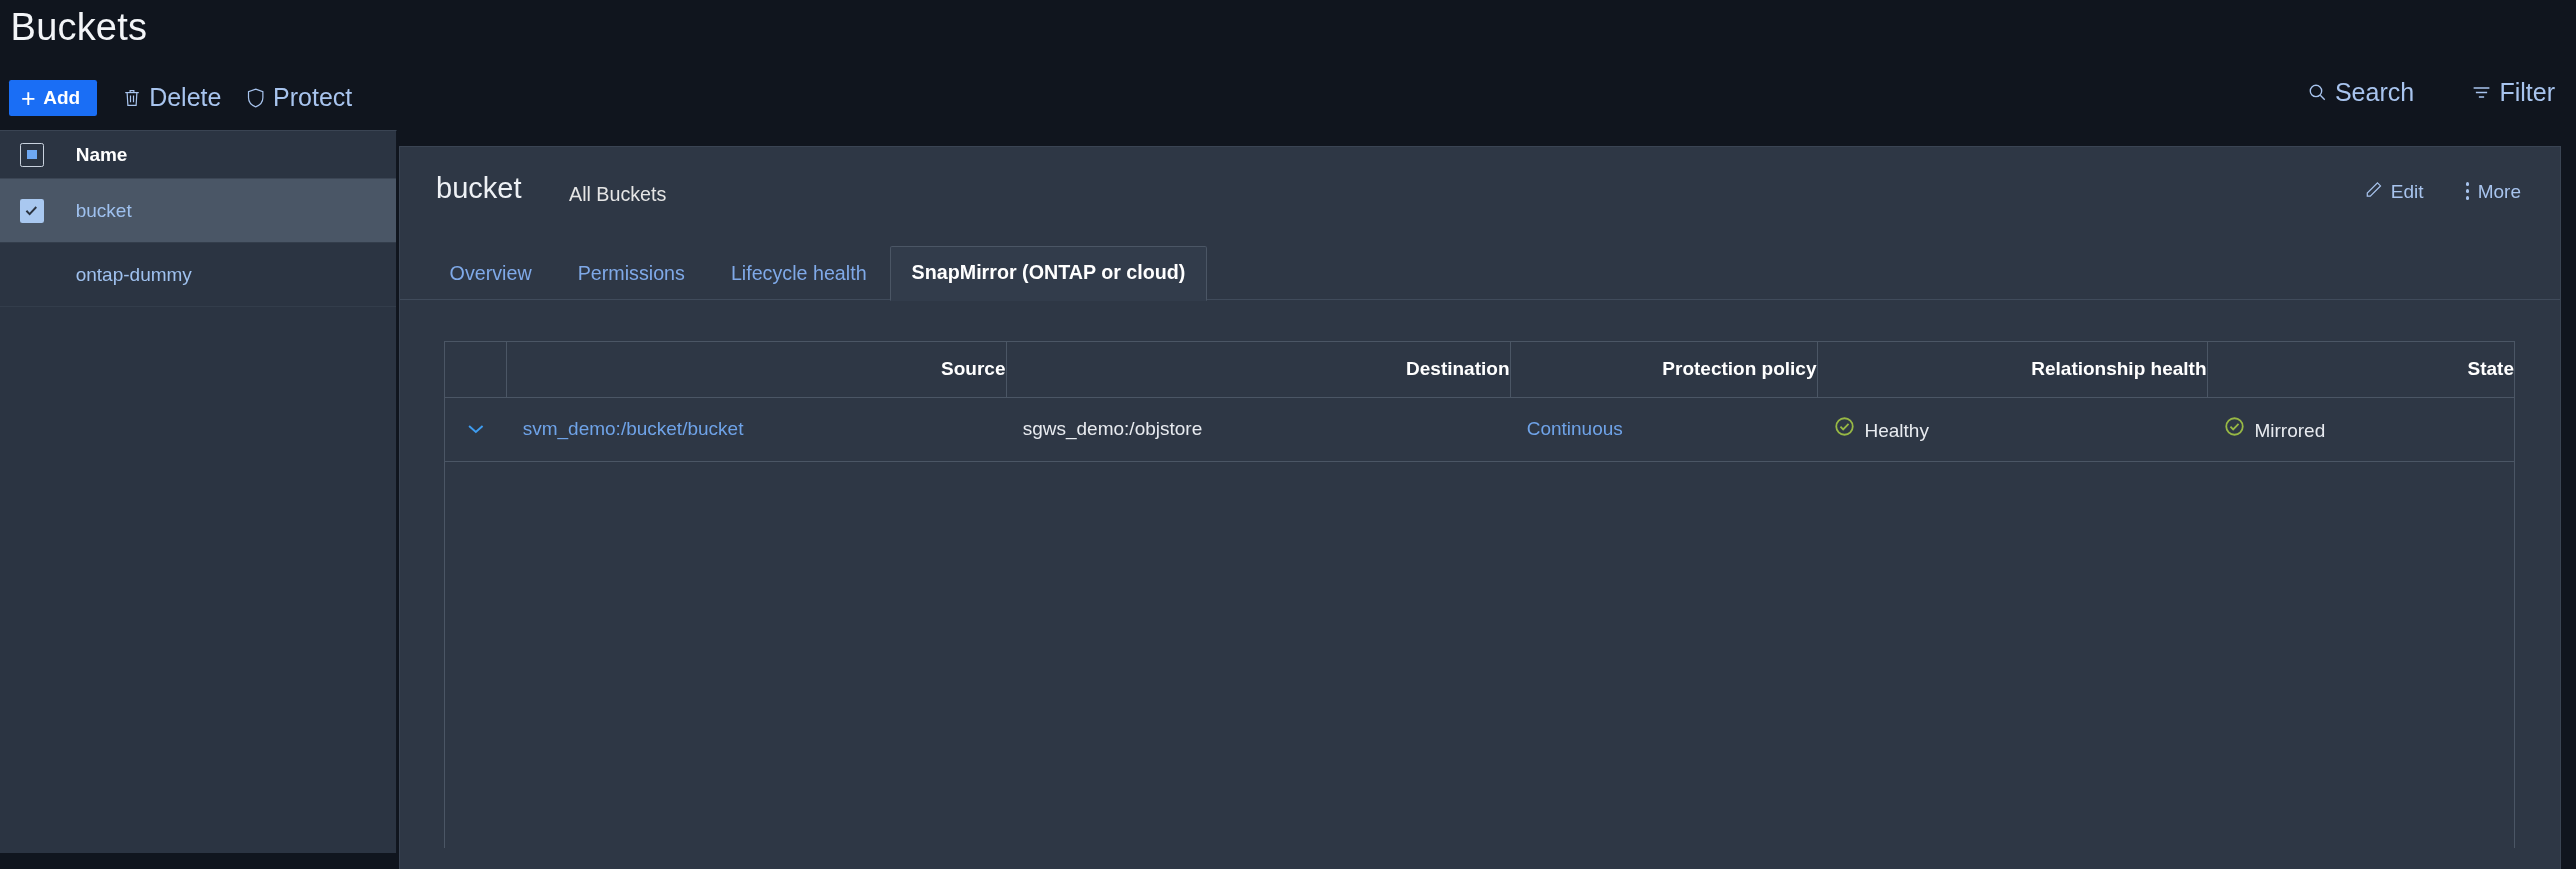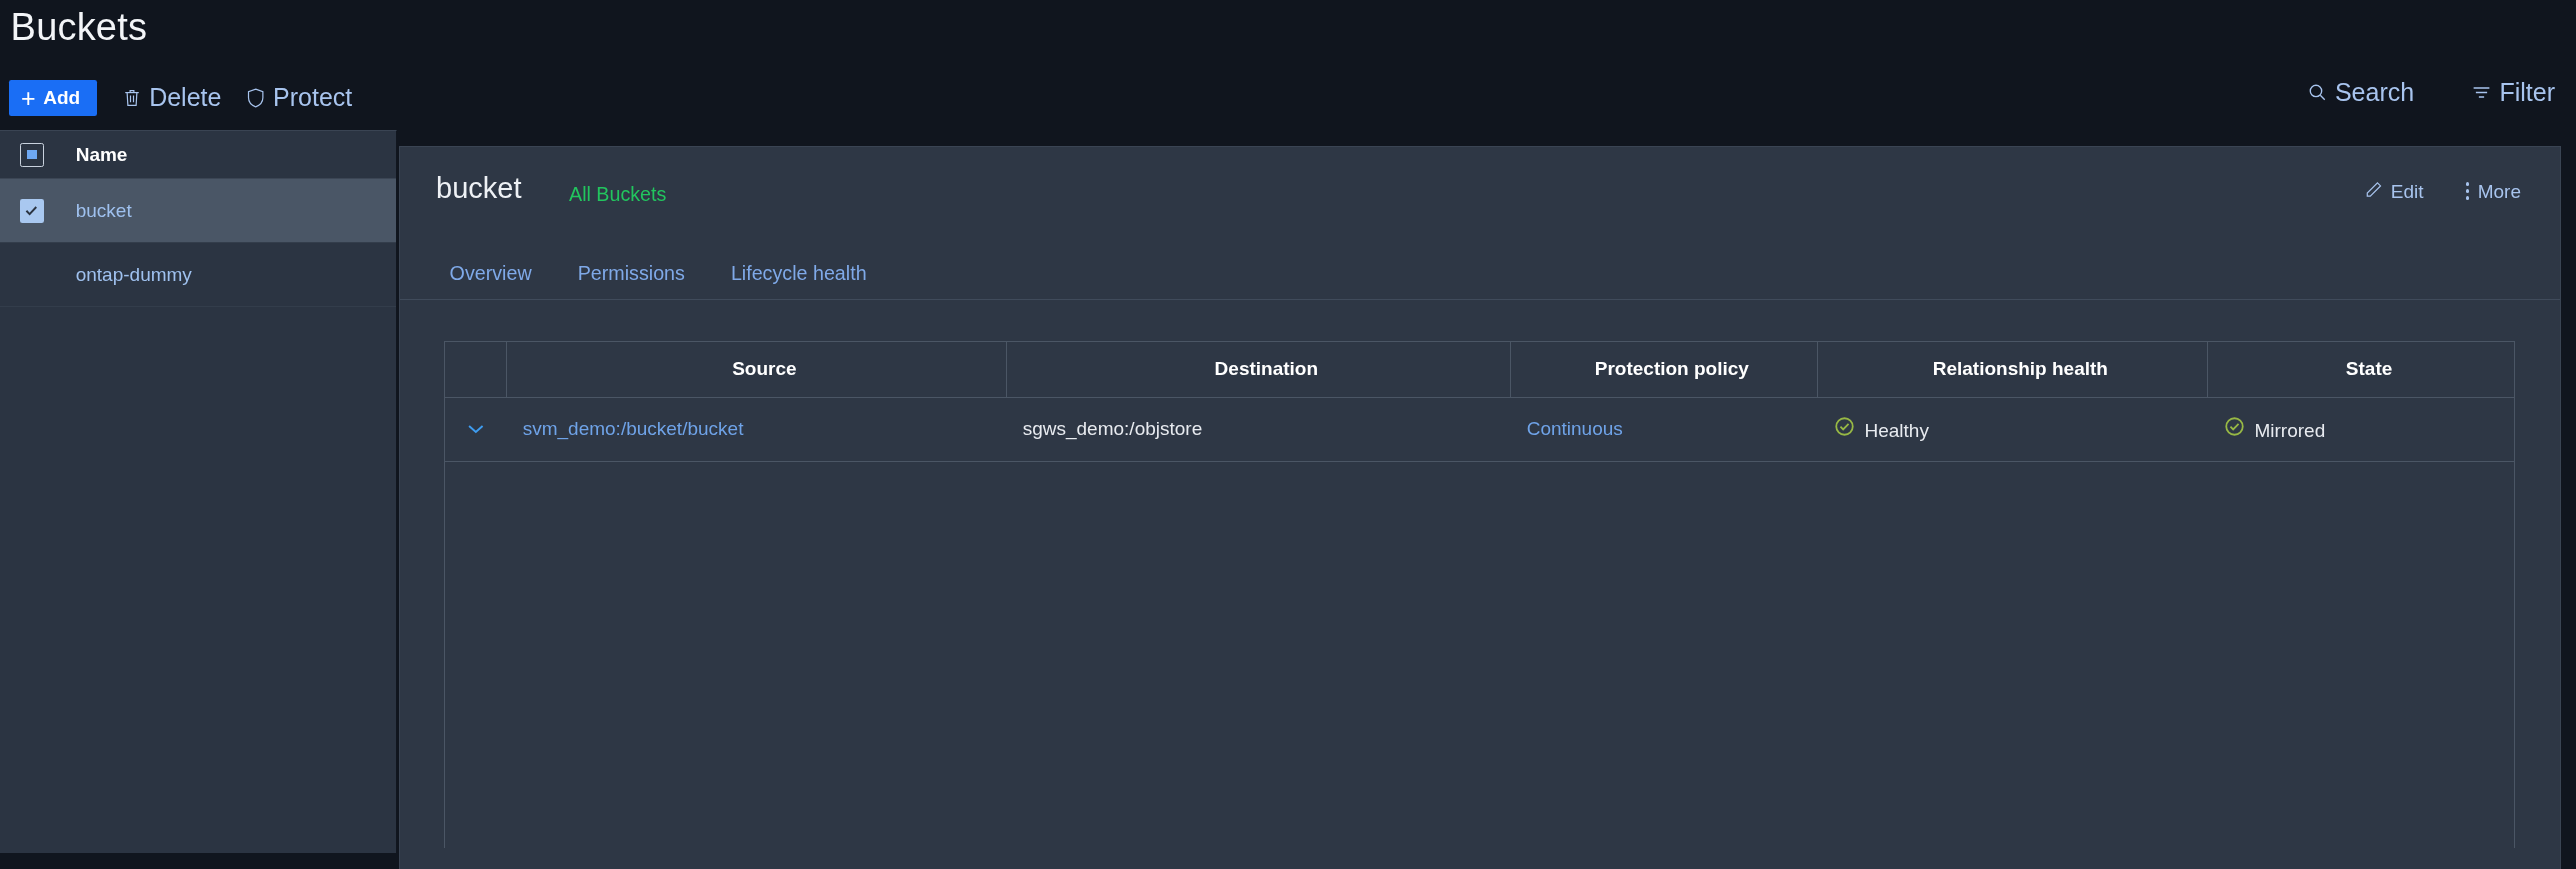--- a/index.html
+++ b/index.html
@@ -94,21 +94,21 @@
 
   .main-head {
     height: 83px; position: relative;
   }
   .bucket-title {
     position: absolute; left: 36px; top: 25px;
     font-size: 29px; color: #eef1f5; font-weight: 400;
   }
   .all-buckets {
     position: absolute; left: 169px; top: 36px;
-    font-size: 19.7px; color: #22c55e; cursor: pointer;
+    font-size: 19.7px; color: #e5e5e5; cursor: pointer;
   }
   .head-actions {
     position: absolute; right: 39px; top: 34px;
     display: flex; align-items: center; gap: 42px;
   }
   .head-action {
     display: flex; align-items: center; gap: 8.3px;
     color: #a8c4ee; font-size: 19px; cursor: pointer; line-height: 1;
   }
   .dots { display: flex; flex-direction: column; gap: 3px; align-items: center; }
@@ -144,21 +144,21 @@
   
   .table-wrap {
     margin: 41px 45px 0 44px;
     border-left: 0.8px solid #4b5665;
     border-right: 0.8px solid #4b5665;
     border-top: 0.8px solid #4b5665;
     height: 507px;
   }
   table { width: 100%; border-collapse: collapse; table-layout: fixed; }
   thead th {
-    height: 55px; text-align: center;
+    height: 55px; text-align: right;
     font-size: 19px; font-weight: bold; color: #ffffff;
     border-bottom: 0.8px solid #4b5665;
     border-right: 0.8px solid #4b5665;
     padding-left: 16.7px;
     background: #2e3745;
   }
   thead th:last-child { border-right: none; }
   thead th.col-exp { width: 61px; padding: 0; }
   .col-src  { width: 500px; }
   .col-dst  { width: 504px; }
@@ -281,20 +281,21 @@
           </span>
         <span>More</span>
       </div>
     </div>
   </div>
 
   <div class="tabs">
     <div class="tab">Overview</div>
     <div class="tab">Permissions</div>
     <div class="tab">Lifecycle health</div>
+    <div class="tab active">SnapMirror (ONTAP or cloud)</div>
   </div>
 
   <div class="table-wrap">
     <table>
       <thead>
         <tr>
           <th class="col-exp"></th>
           <th class="col-src">Source</th>
           <th class="col-dst">Destination</th>
           <th class="col-pol">Protection policy</th>

